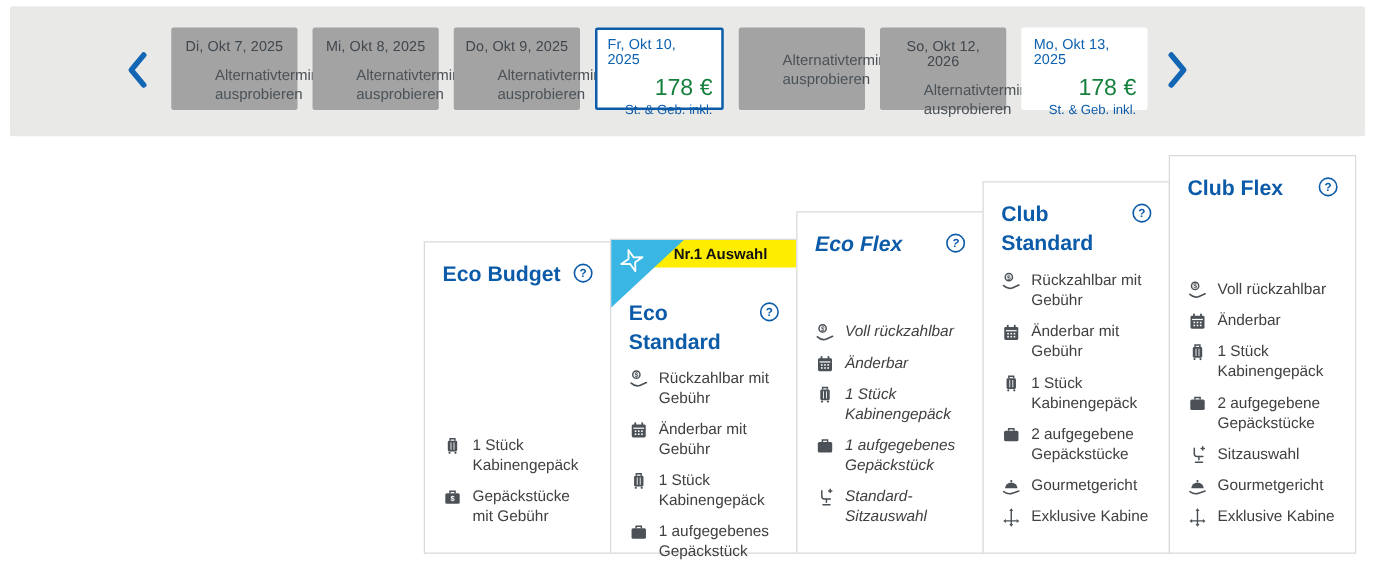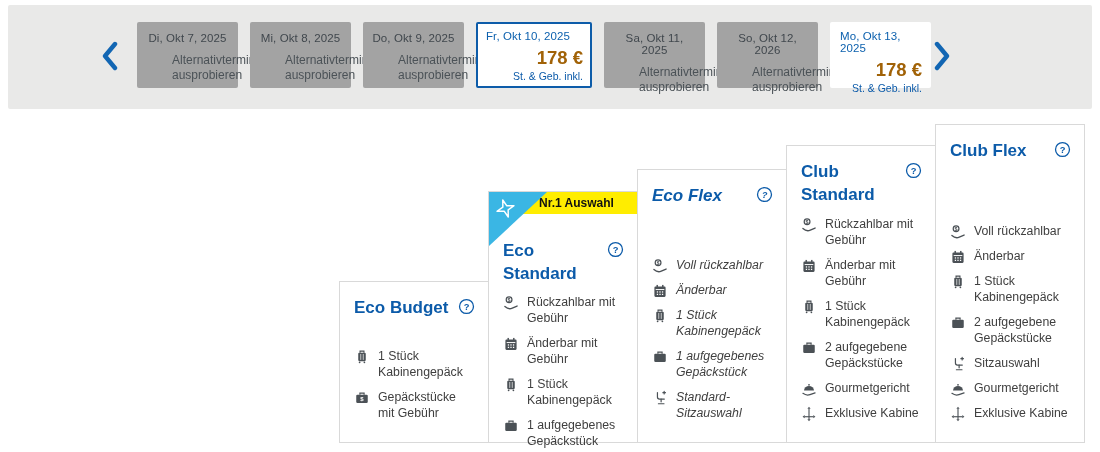--- a/index.html
+++ b/index.html
@@ -34,27 +34,27 @@
   .date-card .dc-date{
     font-size:11.5px;color:#40474d;text-align:center;letter-spacing:.1px;
   }
   .date-card .dc-action{
     margin-top:9px;font-size:12px;line-height:1.28;color:#4b5257;text-align:center;margin-left:28px;
   }
   .date-card.price, .date-card.selected{
     background:#ffffff;padding:8px 9px 7px 10px;
   }
   .date-card.selected{
-    width:116px;border:2px solid #0d5ca9;padding:6px 7px 5px 8px;
+    width:103px;border:2px solid #0d5ca9;padding:6px 7px 5px 8px;
   }
   .date-card.price .dc-date, .date-card.selected .dc-date{
     text-align:left;color:#0d61ae;font-size:11.5px;
   }
   .dc-price{
-    margin-top:5px;text-align:right;color:#a16207;font-weight:bold;font-size:18.5px;
+    margin-top:5px;text-align:right;color:#15803d;font-weight:normal;font-size:18.5px;
   }
   .dc-note{
     margin-top:1px;text-align:right;color:#0b5aa9;font-size:10.5px;
   }
   
   .fare-table{
     position:absolute;left:339px;top:124px;height:319px;
     display:flex;align-items:flex-end;
   }
   .fare-col{
@@ -113,21 +113,20 @@
       <div class="date-card alt">
         <div class="dc-date">Do, Okt 9, 2025</div>
         <div class="dc-action">Alternativtermine ausprobieren</div>
       </div>
       <div class="date-card selected">
         <div class="dc-date">Fr, Okt 10, 2025</div>
         <div class="dc-price">178 €</div>
         <div class="dc-note">St. &amp; Geb. inkl.</div>
       </div>
       <div class="date-card alt">
-        <div class="dc-date">Sa, Okt 11, 2025</div>
         <div class="dc-action">Alternativtermine ausprobieren</div>
       </div>
       <div class="date-card alt">
         <div class="dc-date">So, Okt 12, 2026</div>
         <div class="dc-action">Alternativtermine ausprobieren</div>
       </div>
       <div class="date-card price">
         <div class="dc-date">Mo, Okt 13, 2025</div>
         <div class="dc-price">178 €</div>
         <div class="dc-note">St. &amp; Geb. inkl.</div>
@@ -136,21 +135,21 @@
   <button class="chev-btn right">
     <span>
       <svg width="17" height="30" viewBox="0 0 17 30">
           <polyline points="3,3 13,15 3,27" fill="none" stroke="#1266b3" stroke-width="4.4" stroke-linecap="round" stroke-linejoin="round"></polyline>
         </svg>
     </span>
   </button>
 </div>
 
 <div class="fare-table">
-    <div class="fare-col" style="height: 162px;">
+    <div class="fare-col" style="height: 250px;">
       <div class="fare-title-row">
         <h2 class="fare-title">Eco Budget</h2>
         <span class="help"><svg viewBox="0 0 20 20" width="17" height="17">
     <circle cx="10" cy="10" r="8.2" fill="#fff" stroke="#0c5ba9" stroke-width="1.5"></circle>
     <text x="10" y="14" font-size="11" font-weight="bold" text-anchor="middle" fill="#0c5ba9">?</text>
           </svg></span>
       </div>
       <div class="spacer"></div>
       <div class="feat">
         <span class="fi"><svg viewBox="0 0 20 20" width="16" height="16">

